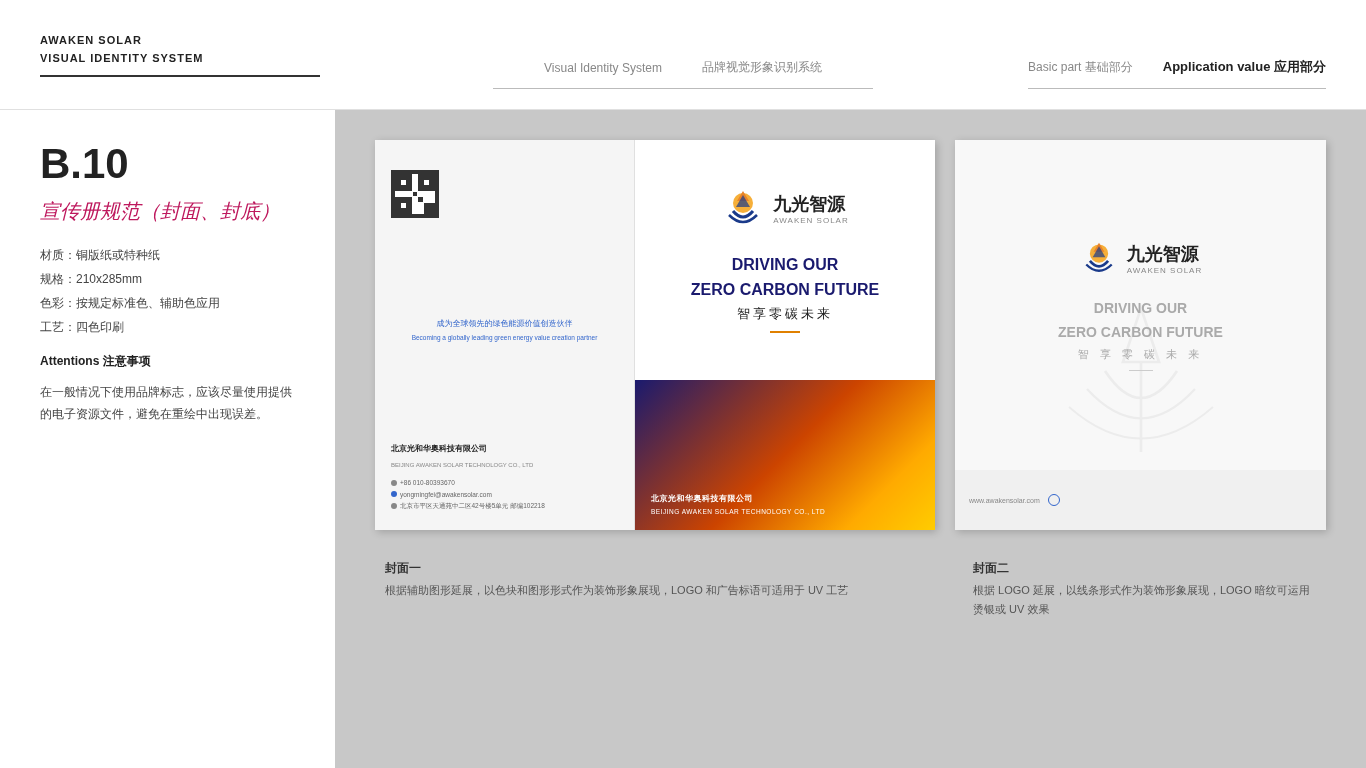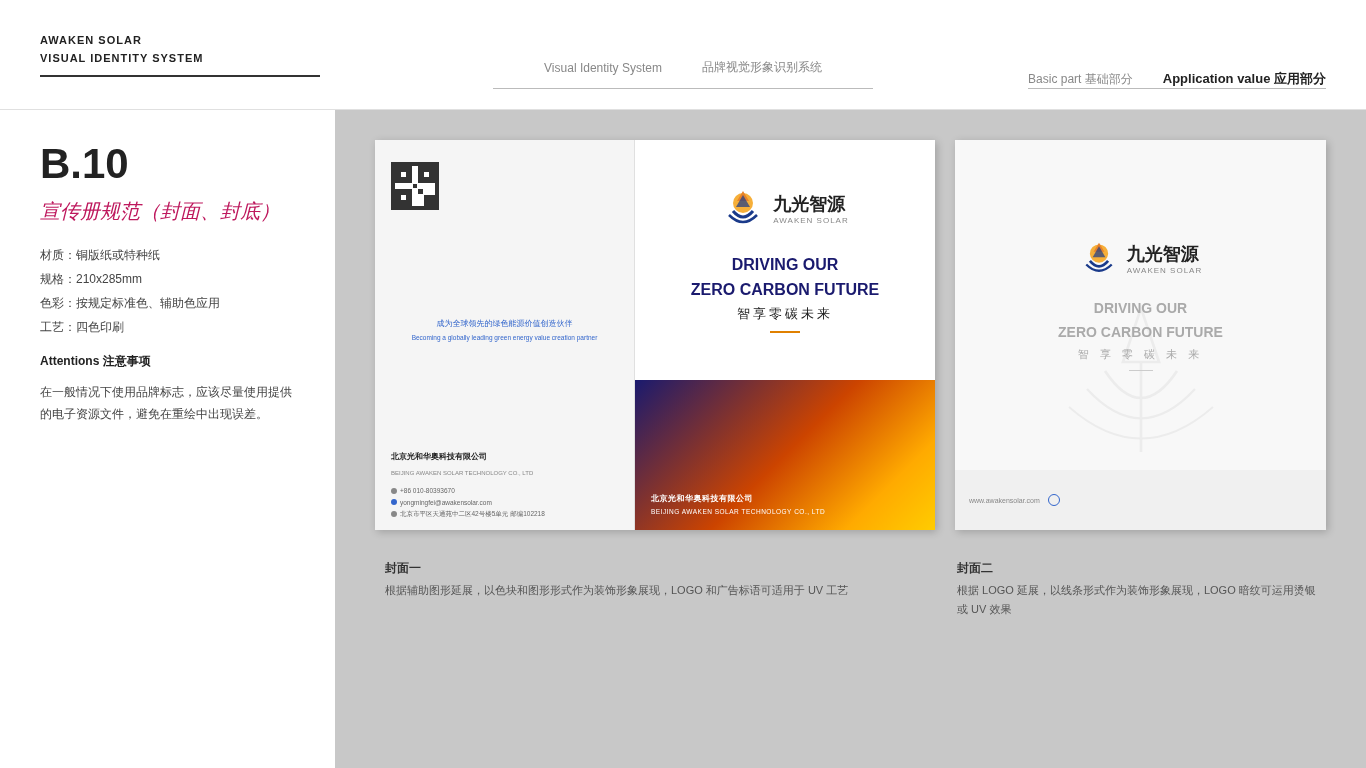--- a/index.html
+++ b/index.html
@@ -63,20 +63,21 @@
     }
 
     .header-right {
       position: absolute;
       right: 40px;
       bottom: 20px;
       display: flex;
       align-items: center;
       gap: 30px;
       border-bottom: 1px solid #bbb;
+      padding-bottom: 12px;
     }
 
     .header-right .basic-part {
       font-size: 12px;
       color: #888;
     }
 
     .header-right .app-part {
       font-size: 13px;
       font-weight: 700;
@@ -159,21 +160,21 @@
       width: 560px;
       height: 390px;
       background: #fff;
       flex-shrink: 0;
       box-shadow: 2px 2px 8px rgba(0,0,0,0.2);
     }
 
     .brochure-1-left {
       width: 260px;
       background: #f5f5f5;
-      padding: 10px 16px;
+      padding: 18px 16px;
       display: flex;
       flex-direction: column;
       position: relative;
       border-right: 1px solid #e0e0e0;
     }
 
     .brochure-1-left-middle {
       flex: 1;
       display: flex;
       flex-direction: column;
@@ -395,21 +396,21 @@
       height: 12px;
       border: 1px solid #3366cc;
       border-radius: 50%;
       display: inline-block;
       margin-left: 4px;
     }
 
     
     .captions-row {
       display: flex;
-      gap: 12px;
+      gap: 28px;
       padding: 0 10px;
     }
 
     .caption-1 {
       width: 560px;
       flex-shrink: 0;
     }
 
     .caption-title {
       font-size: 12px;

